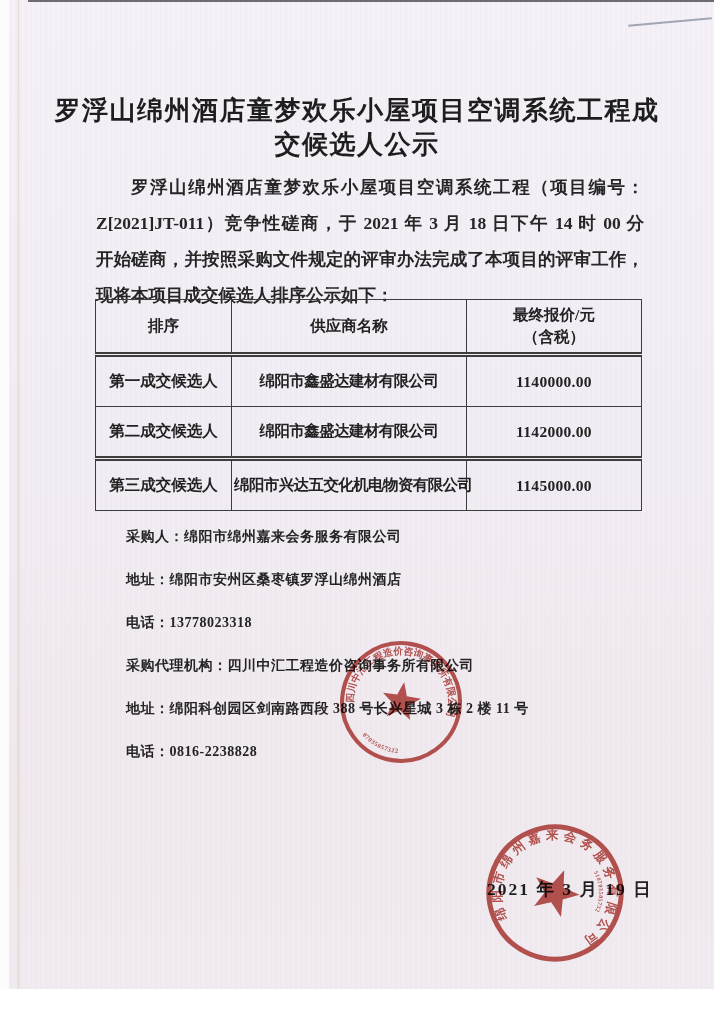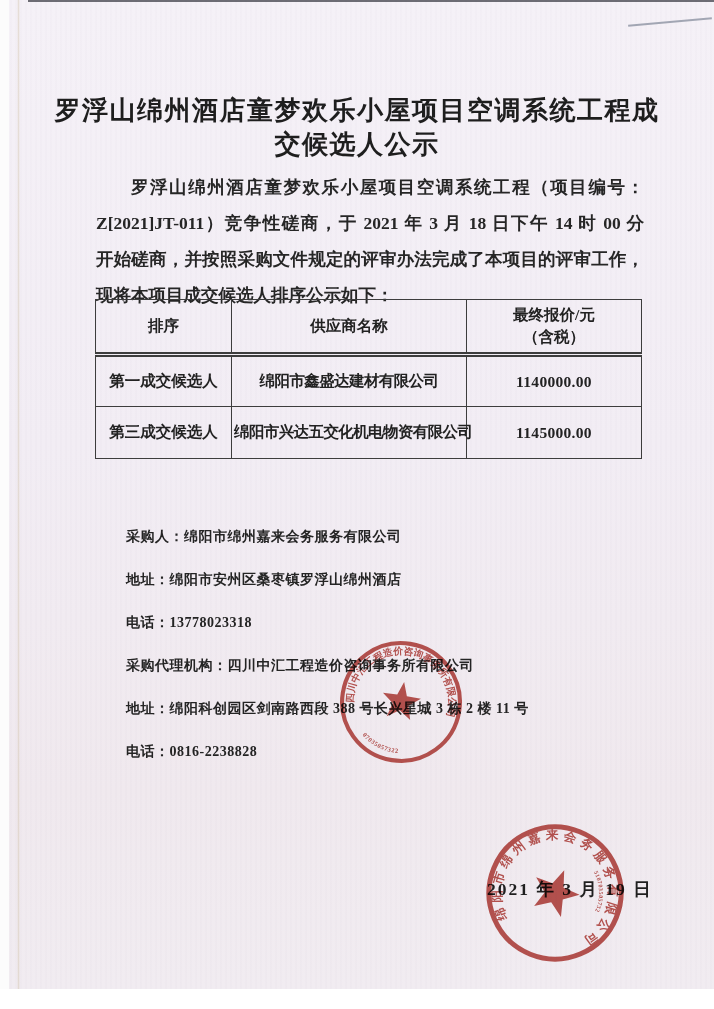--- a/index.html
+++ b/index.html
@@ -113,20 +113,25 @@
           <div>（含税）</div>
         </th>
       </tr>
     </thead>
     <tbody>
       <tr>
         <td>第一成交候选人</td>
         <td class="supplier-cell">绵阳市鑫盛达建材有限公司</td>
         <td class="price-cell">1140000.00</td>
       </tr>
+      <tr class="dbl">
+        <td>第二成交候选人</td>
+        <td class="supplier-cell">绵阳市鑫盛达建材有限公司</td>
+        <td class="price-cell">1142000.00</td>
+      </tr>
       <tr>
         <td>第三成交候选人</td>
         <td class="supplier-cell">绵阳市兴达五交化机电物资有限公司</td>
         <td class="price-cell">1145000.00</td>
       </tr>
     </tbody>
   </table>
 
   <div class="contacts">
     <div>采购人：绵阳市绵州嘉来会务服务有限公司</div>

